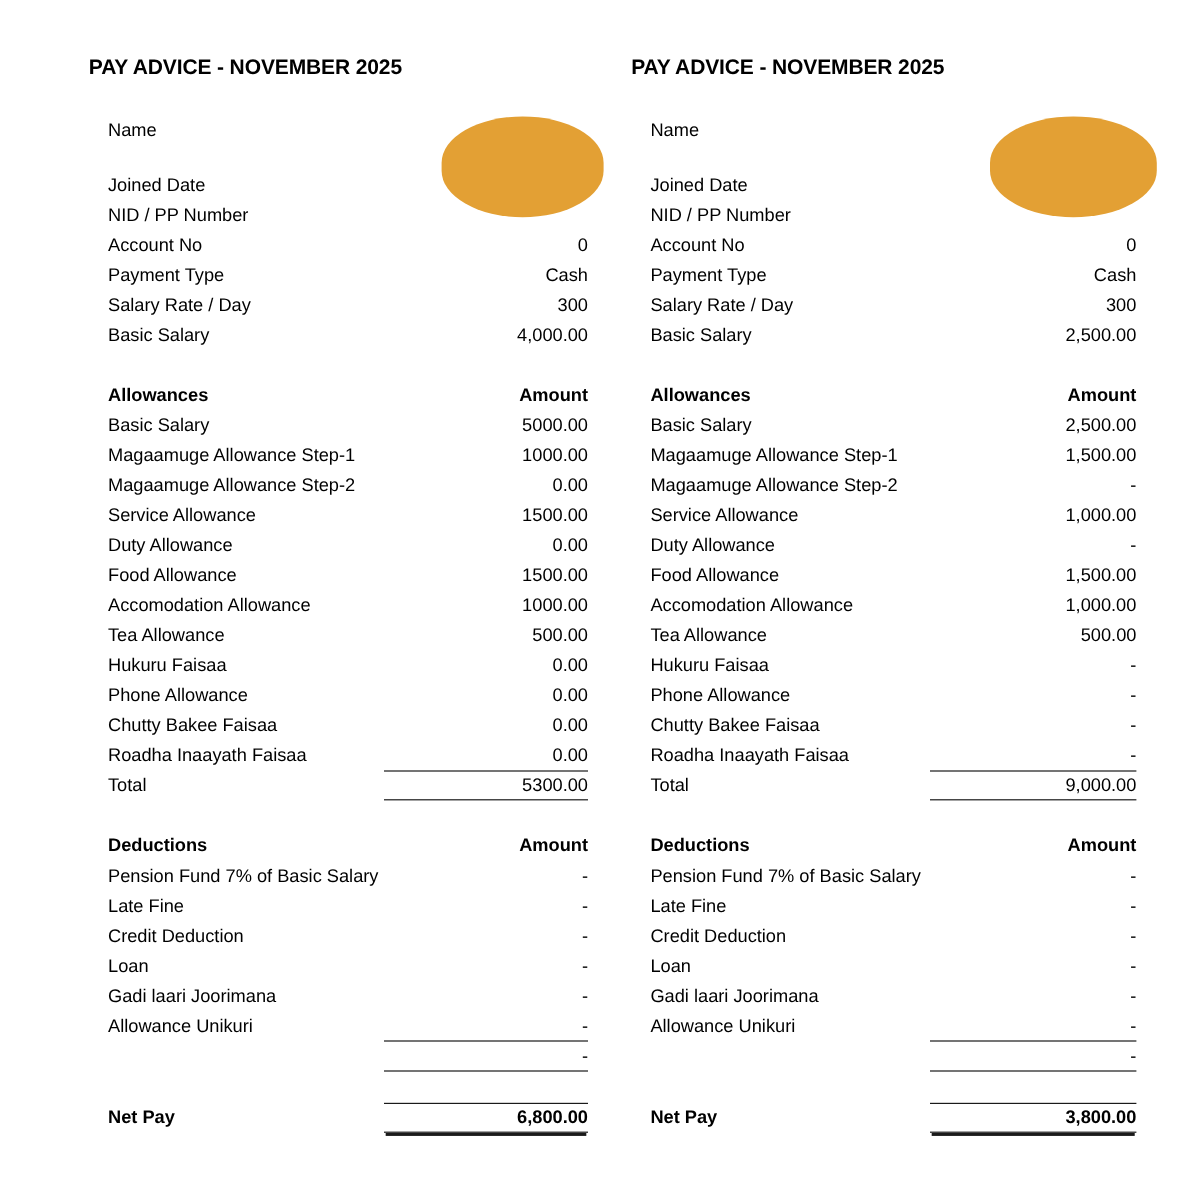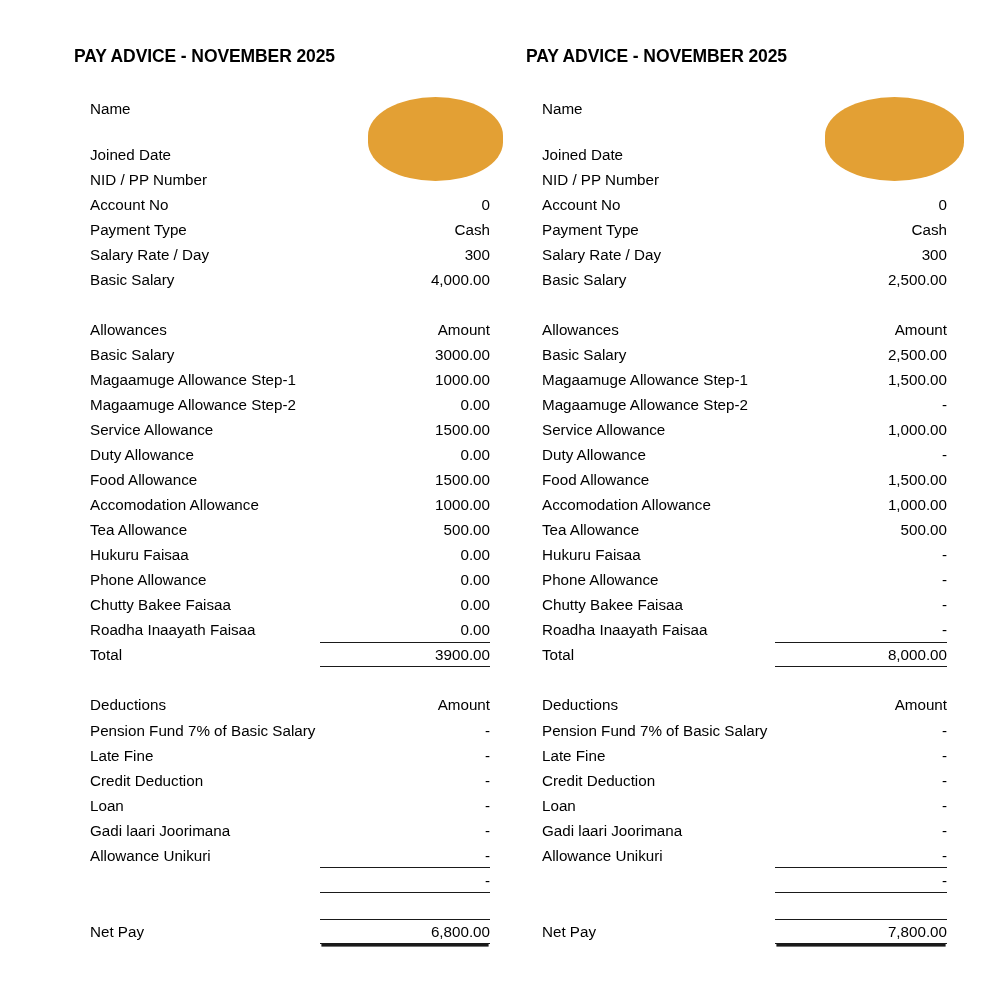--- a/index.html
+++ b/index.html
@@ -60,21 +60,21 @@
     line-height: 25px;
   }
   .row .value {
     position: absolute;
     right: 0;
     top: 0;
     line-height: 25px;
     text-align: right;
   }
   .row.bold .label,
-  .row.bold .value { font-weight: normal; }
+  .row.bold .value { font-weight: bold; }
 
   
   .label.clipped {
     overflow: hidden;
     display: block;
     width: 248px;
   }
   .panel-right .label.clipped { width: 254px; }
 
   
@@ -149,21 +149,21 @@
       <span class="label">Basic Salary</span>
       <span class="value">4,000.00</span>
     </div>
 
     <div class="row bold" style="top:317px">
       <span class="label">Allowances</span>
       <span class="value">Amount</span>
     </div>
     <div class="row" style="top:342px">
       <span class="label">Basic Salary</span>
-      <span class="value">3000.00</span>
+      <span class="value">5000.00</span>
     </div>
     <div class="row" style="top:367px">
       <span class="label">Magaamuge Allowance Step-1</span>
       <span class="value">1000.00</span>
     </div>
     <div class="row" style="top:392px">
       <span class="label">Magaamuge Allowance Step-2</span>
       <span class="value">0.00</span>
     </div>
     <div class="row" style="top:417px">
@@ -198,21 +198,21 @@
       <span class="label">Chutty Bakee Faisaa</span>
       <span class="value">0.00</span>
     </div>
     <div class="row" style="top:617px">
       <span class="label">Roadha Inaayath Faisaa</span>
       <span class="value">0.00</span>
     </div>
     <div class="row" style="top:642px">
       <span class="label">Total</span>
       <span class="rule-box rule-top rule-bottom"></span>
-      <span class="value">3900.00</span>
+      <span class="value">5300.00</span>
     </div>
 
     <div class="row bold" style="top:692px">
       <span class="label">Deductions</span>
       <span class="value">Amount</span>
     </div>
     <div class="row" style="top:718px">
       <span class="label clipped">Pension Fund 7% of Basic Salary</span>
       <span class="value">-</span>
     </div>
@@ -331,21 +331,21 @@
       <span class="label">Chutty Bakee Faisaa</span>
       <span class="value">-</span>
     </div>
     <div class="row" style="top:617px">
       <span class="label">Roadha Inaayath Faisaa</span>
       <span class="value">-</span>
     </div>
     <div class="row" style="top:642px">
       <span class="label">Total</span>
       <span class="rule-box rule-top rule-bottom"></span>
-      <span class="value">8,000.00</span>
+      <span class="value">9,000.00</span>
     </div>
 
     <div class="row bold" style="top:692px">
       <span class="label">Deductions</span>
       <span class="value">Amount</span>
     </div>
     <div class="row" style="top:718px">
       <span class="label clipped">Pension Fund 7% of Basic Salary</span>
       <span class="value">-</span>
     </div>
@@ -372,20 +372,20 @@
     </div>
     <div class="row" style="top:868px">
       <span class="label"></span>
       <span class="rule-box rule-bottom"></span>
       <span class="value">-</span>
     </div>
 
     <div class="row bold" style="top:919px">
       <span class="label">Net Pay</span>
       <span class="rule-box rule-top rule-double-bottom"></span>
-      <span class="value">7,800.00</span>
+      <span class="value">3,800.00</span>
     </div>
   </div>
 
   <div class="redaction redaction-left" style="background: rgb(227, 160, 52);"></div>
   <div class="redaction redaction-right" style="background: rgb(227, 160, 52);"></div>
 
 </div>
 
 </body></html>

